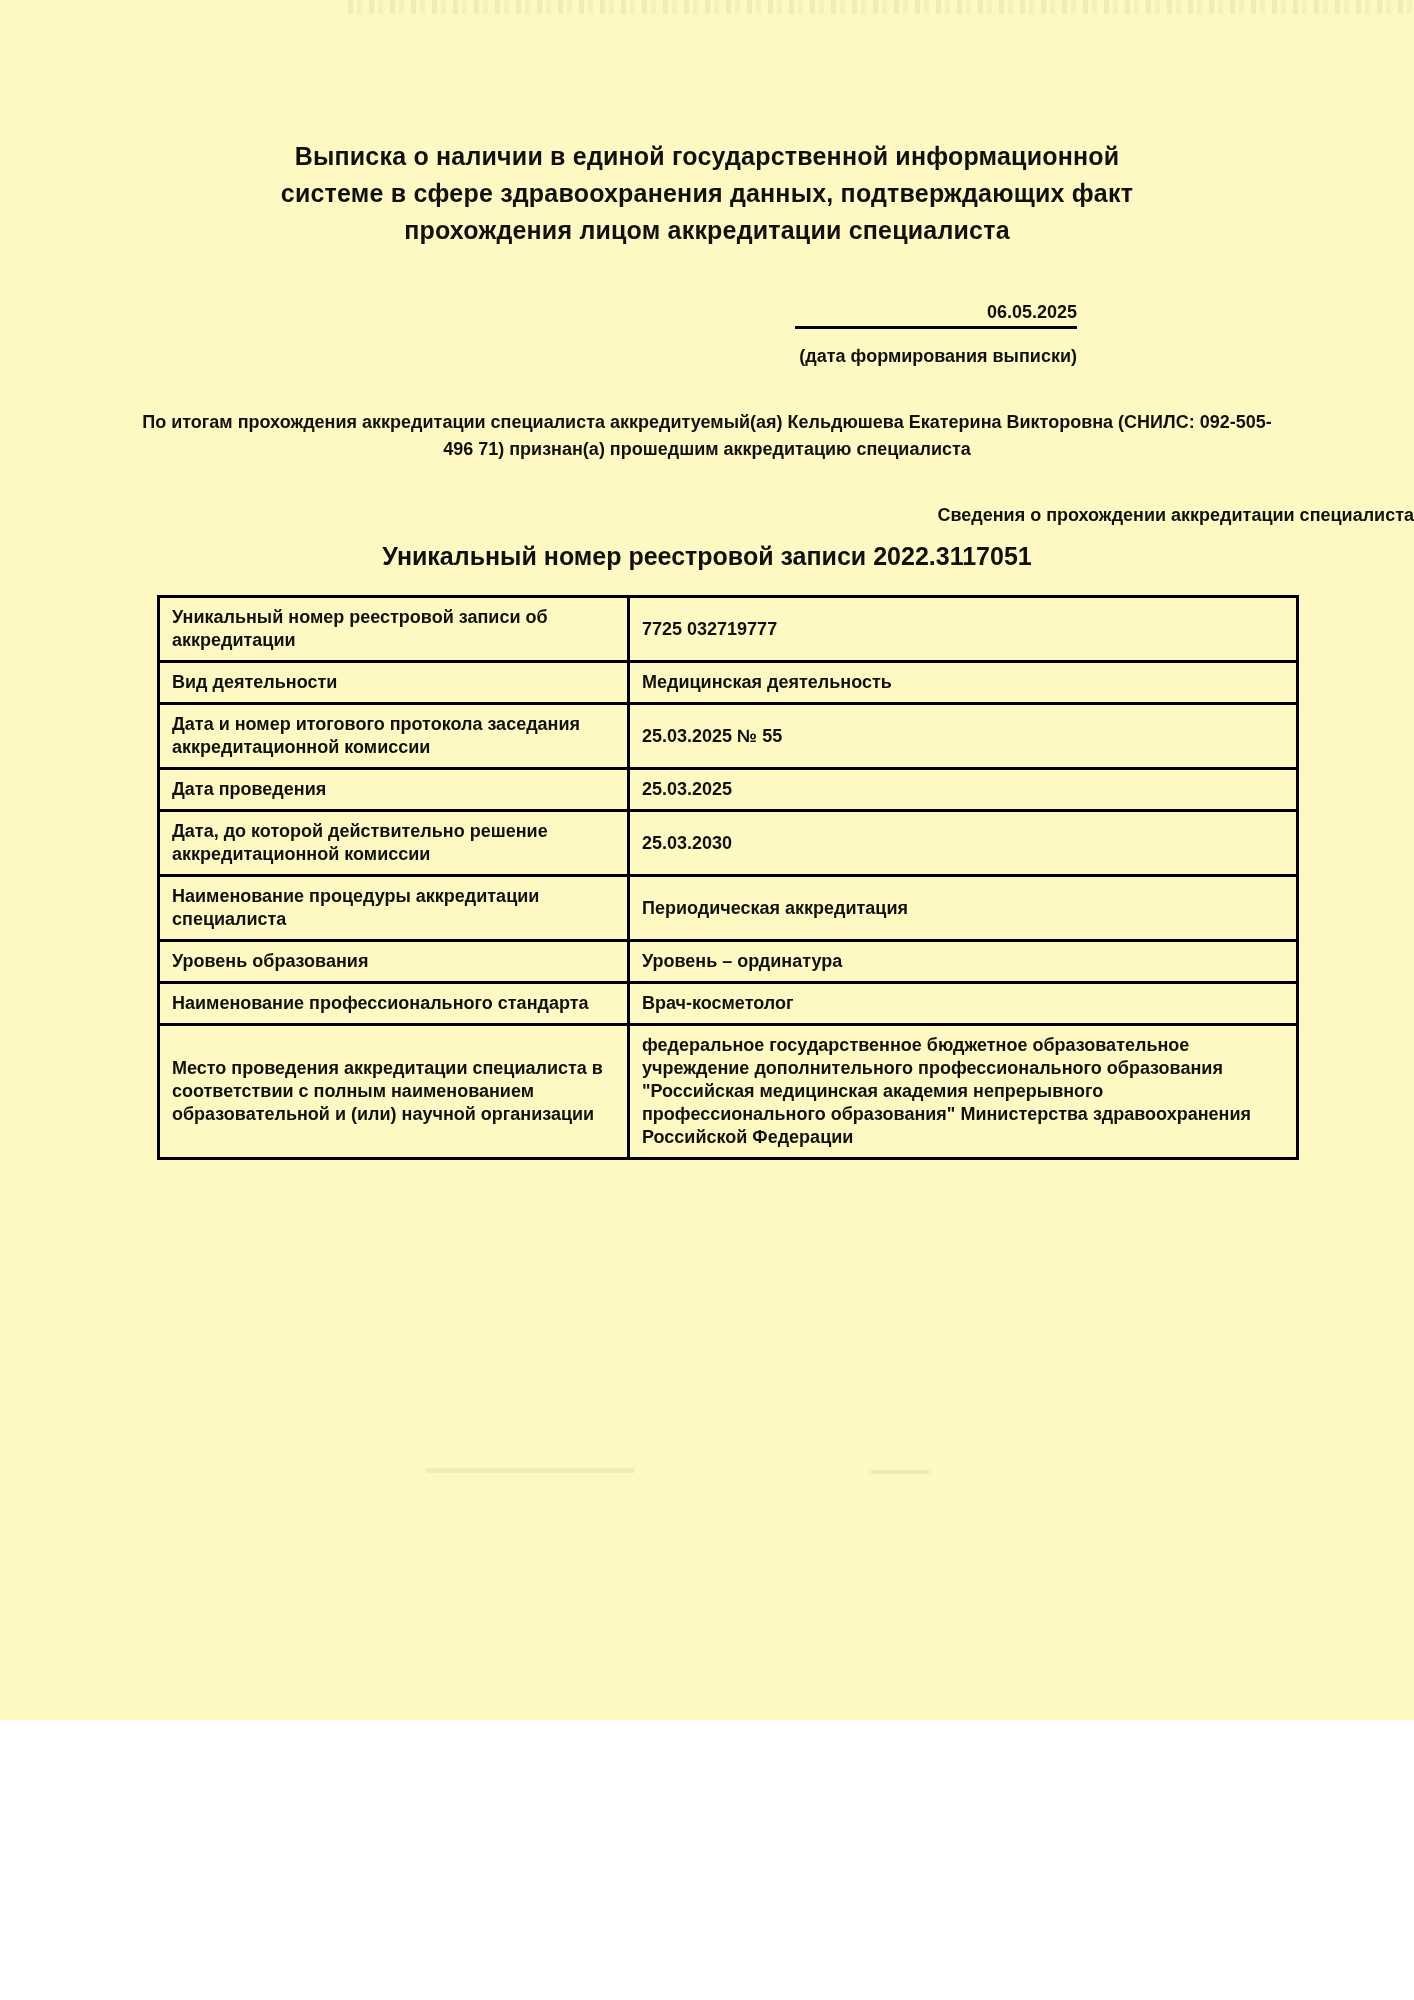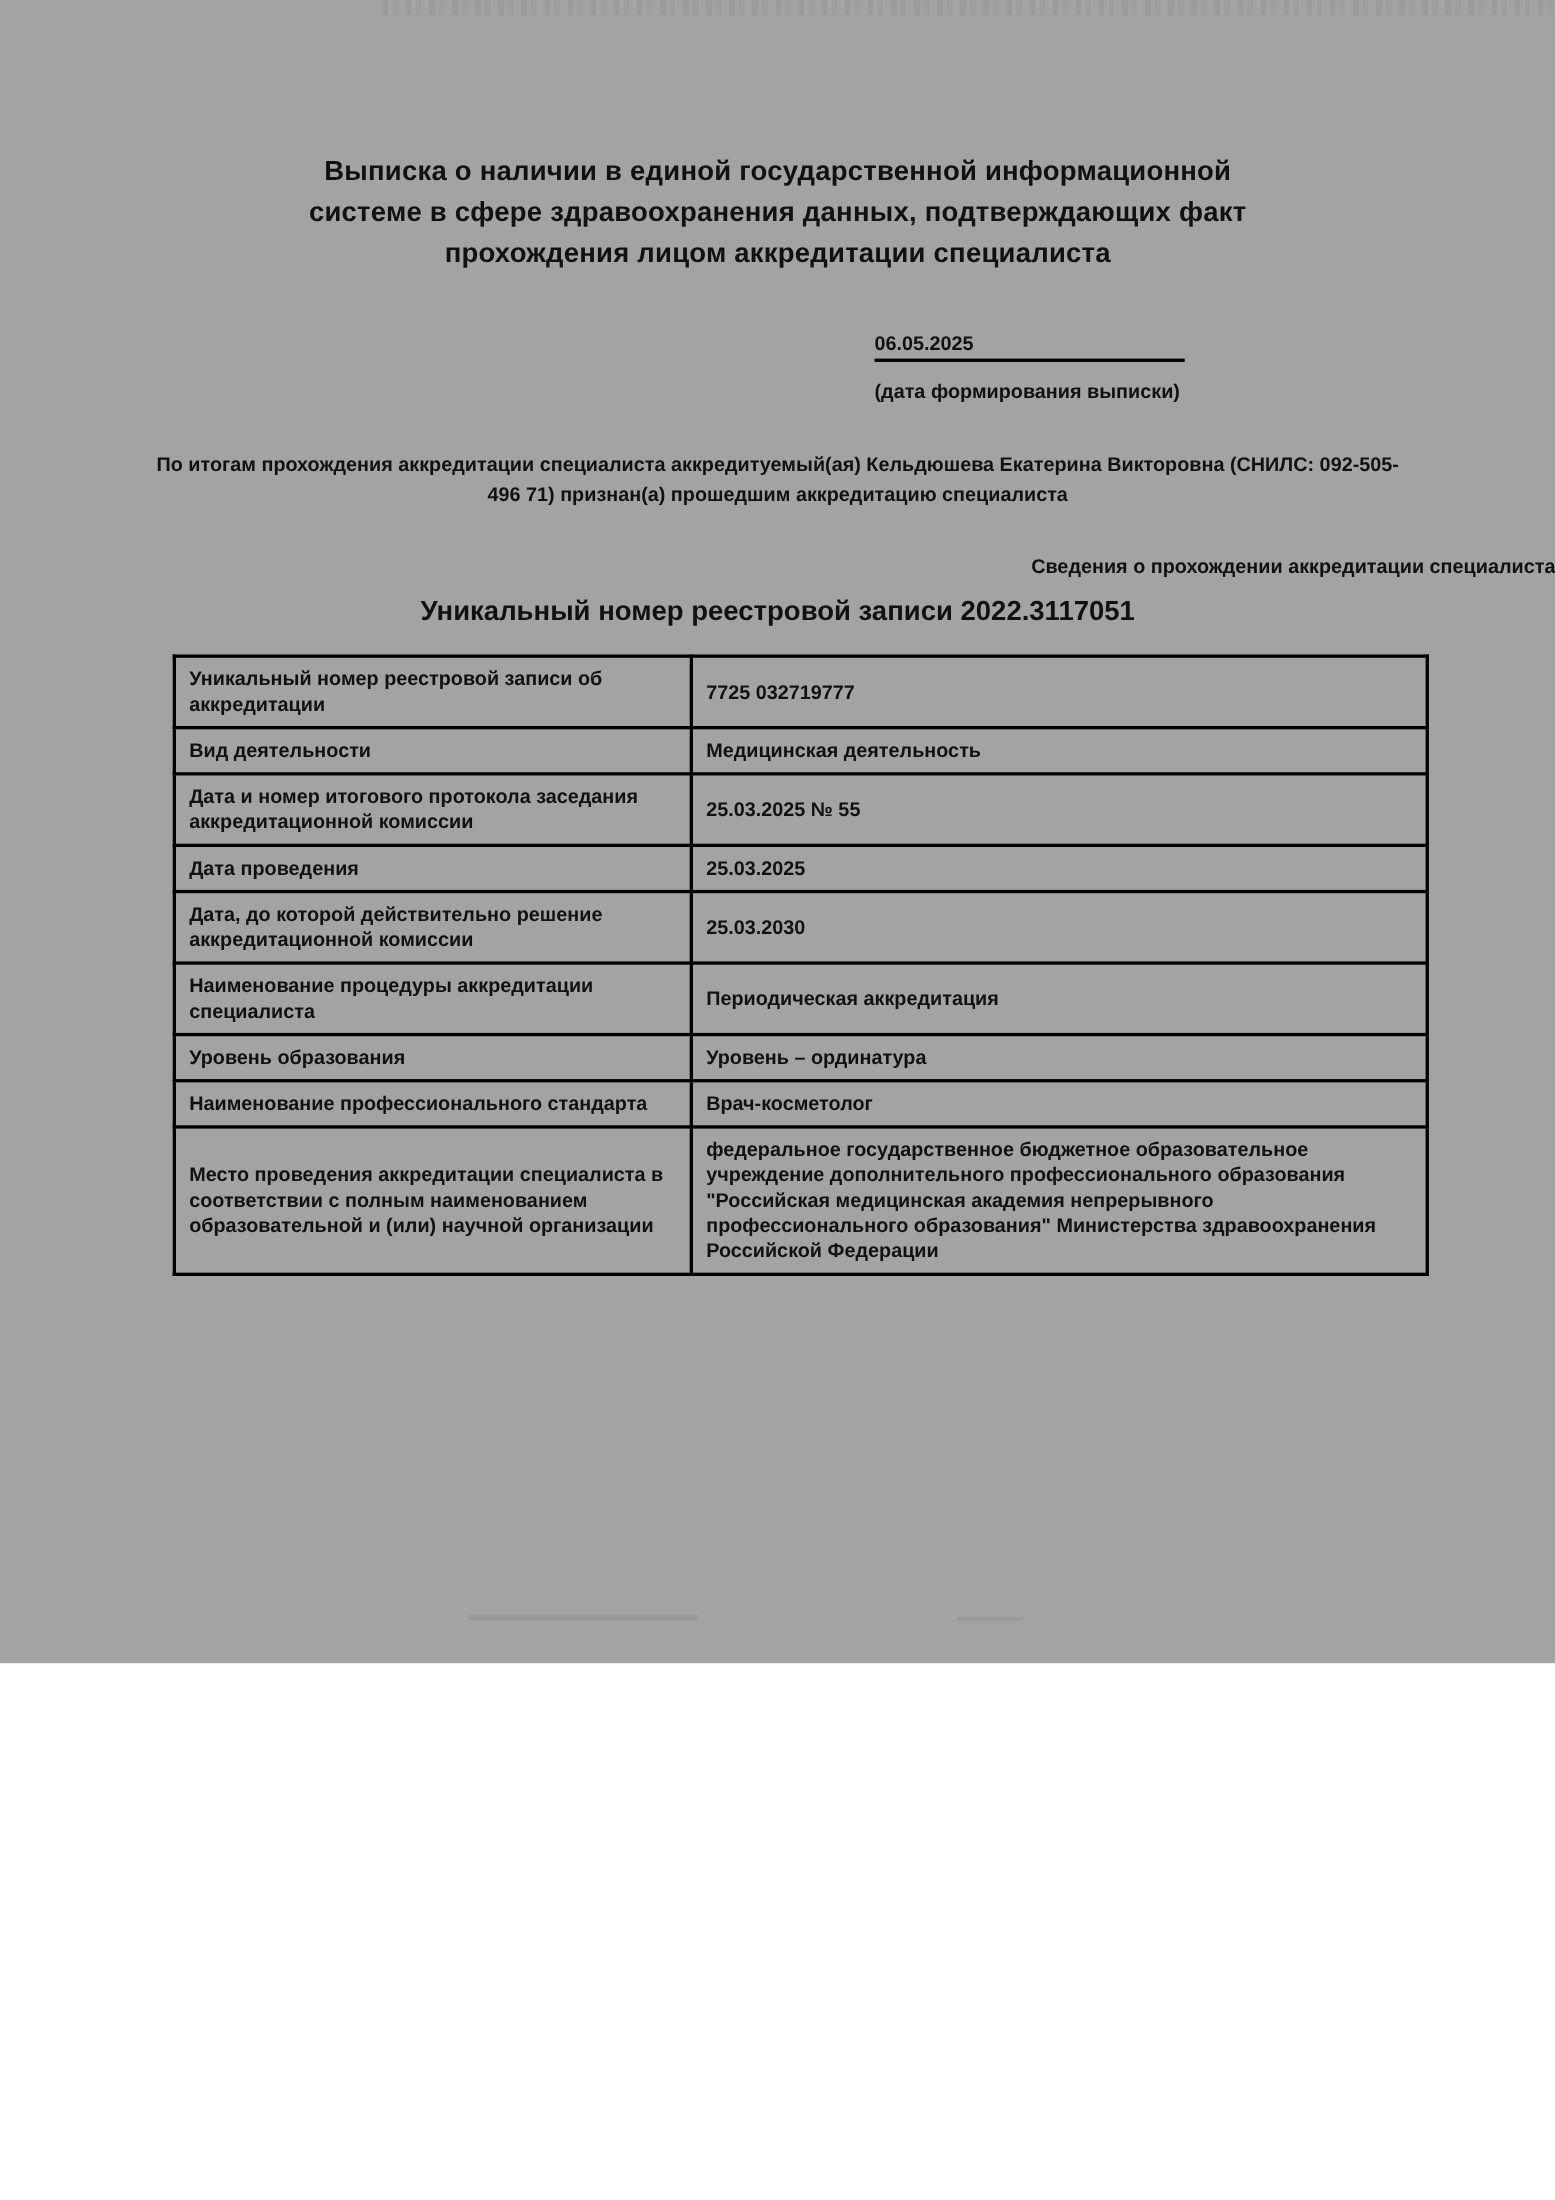--- a/index.html
+++ b/index.html
@@ -11,22 +11,22 @@
     width: 1414px;
     height: 2000px;
     font-family: "Liberation Sans", sans-serif;
     color: #111111;
     font-weight: bold;
     position: relative;
   }
   .page {
     position: relative;
     width: 1414px;
-    height: 1512px;
-    background: #a3a3a3;
+    height: 1720px;
+    background: #fef9c3;
     overflow: hidden;
   }
   
   .scan-noise {
     position: absolute;
     top: 0;
     left: 348px;
     right: 0;
     height: 14px;
     background: repeating-linear-gradient(
@@ -41,21 +41,21 @@
     margin: 138px auto 0 auto;
     width: 900px;
     text-align: center;
     font-size: 25px;
     line-height: 37px;
     letter-spacing: 0.2px;
   }
   .date-block {
     margin: 52px 0 0 795px;
     width: 282px;
-    text-align: left;
+    text-align: right;
     font-size: 18px;
     line-height: 22px;
   }
   .date-value {
     padding-bottom: 3px;
     border-bottom: 3px solid #000000;
   }
   .date-caption {
     padding-top: 16px;
   }

